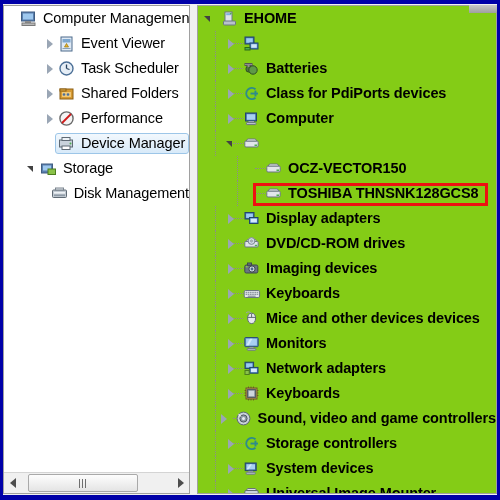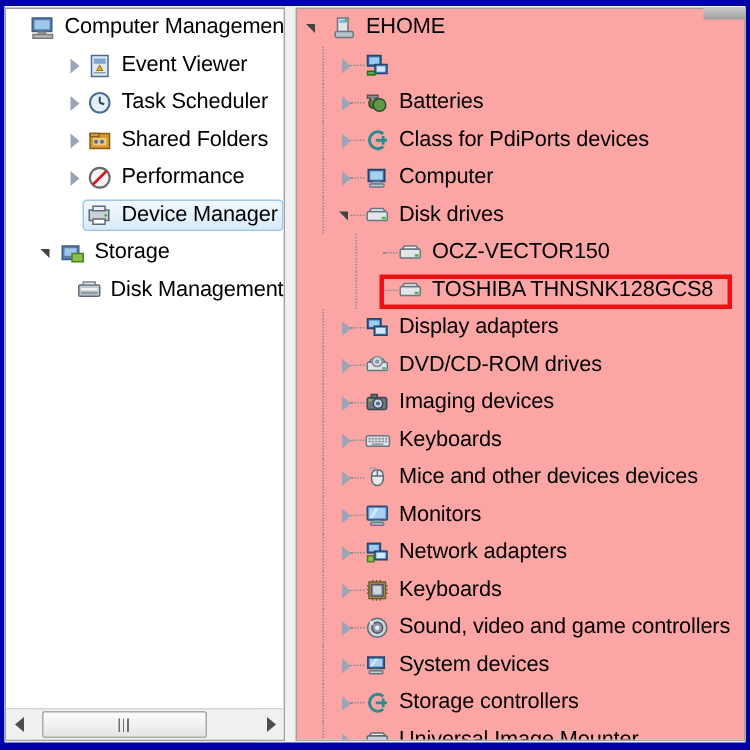--- a/index.html
+++ b/index.html
@@ -52,21 +52,22 @@
   }
   #right-pane {
     left: 194px; top: 1px;
     width: 300px; height: 489px;
   }
   #right-tree-viewport {
     position: absolute;
     left: 0; top: 0;
     right: 0; bottom: 0;
     overflow: hidden;
-    background: #fca5a5;
+    background: #84cc16;
+    font-weight: bold;
   }
 
   
   #pane-splitter {
     position: absolute;
     left: 187px; top: 1px;
     width: 7px; height: 489px;
     background: #f0f0f0;
   }
 
@@ -434,21 +435,20 @@
             <span class="tree-indent" style="width: 25px;"></span>
             <span class="twisty expanded"></span>
             <span class="tree-indent" style="width: 4px;"></span>
             <span class="icon">
               <svg width="18" height="18" viewBox="0 0 18 18">
                 <rect x="1.8" y="6" width="13.4" height="6" rx="1.2" fill="#e2e6ea" stroke="#6b7681"></rect>
                 <path d="M3.2 6 L4.6 4 L12.4 4 L13.8 6 Z" fill="#f2f4f6" stroke="#6b7681"></path>
                 <rect x="11.5" y="9.5" width="2.6" height="1.6" fill="#4caf50"></rect>
               </svg>
             </span>
-            <span class="label">Disk drives</span>
             <span class="hdot" style="left: 35px; top: 12px; width: 10px;"></span>
             <span class="dots" style="left: 17px; top: 0px; height: 25px;"></span>
           </div>
           <div class="tree-row">
             <span class="tree-indent" style="width: 47px;"></span>
             <span class="twisty none"></span>
             <span class="tree-indent" style="width: 4px;"></span>
             <span class="icon">
               <svg width="18" height="18" viewBox="0 0 18 18">
                 <rect x="1.8" y="6" width="13.4" height="6" rx="1.2" fill="#e2e6ea" stroke="#6b7681"></rect>
@@ -647,53 +647,53 @@
             <span class="label">Sound, video and game controllers</span>
             <span class="hdot" style="left: 35px; top: 12px; width: 10px;"></span>
             <span class="dots" style="left: 17px; top: 0px; height: 25px;"></span>
           </div>
           <div class="tree-row">
             <span class="tree-indent" style="width: 25px;"></span>
             <span class="twisty collapsed"></span>
             <span class="tree-indent" style="width: 4px;"></span>
             <span class="icon">
               <svg width="18" height="18" viewBox="0 0 18 18">
+                <path d="M9 1.8 L15 5.2 L15 7 L11 4.8 L11 12.2 L15 10 L15 11.8 L9 15.2 L3 11.8 L3 10 L9 13.3 L9 3.6 Z" fill="#2f7f7f" opacity="0"></path>
+                <path d="M12.5 4.2 A5.6 5.6 0 1 0 12.5 12.8" fill="none" stroke="#2e8b8b" stroke-width="2"></path>
+                <rect x="7.5" y="7.6" width="7.5" height="1.9" fill="#2e8b8b"></rect>
+                <rect x="11.5" y="5.6" width="1.9" height="5.9" fill="#2e8b8b"></rect>
+              </svg>
+            </span>
+            <span class="label">Storage controllers</span>
+            <span class="hdot" style="left: 35px; top: 12px; width: 10px;"></span>
+            <span class="dots" style="left: 17px; top: 0px; height: 25px;"></span>
+          </div>
+          <div class="tree-row">
+            <span class="tree-indent" style="width: 25px;"></span>
+            <span class="twisty collapsed"></span>
+            <span class="tree-indent" style="width: 4px;"></span>
+            <span class="icon">
+              <svg width="18" height="18" viewBox="0 0 18 18">
                 <rect x="2.2" y="3" width="11" height="7.6" fill="#3f6ea3" stroke="#24456b"></rect>
                 <rect x="3.4" y="4.2" width="8.6" height="5.2" fill="#a8d0f2"></rect>
                 <path d="M3.4 9.4 L7 4.2 L9 4.2 L5.4 9.4 Z" fill="#d9edfc" opacity="0.85"></path>
                 <rect x="5.4" y="10.8" width="4.6" height="1.5" fill="#9aa4ae"></rect>
                 <rect x="3.2" y="12.2" width="9" height="2" rx="0.6" fill="#c3ccd5" stroke="#6b7681"></rect>
               </svg>
             </span>
             <span class="label">System devices</span>
             <span class="hdot" style="left: 35px; top: 12px; width: 10px;"></span>
             <span class="dots" style="left: 17px; top: 0px; height: 25px;"></span>
           </div>
           <div class="tree-row">
             <span class="tree-indent" style="width: 25px;"></span>
             <span class="twisty collapsed"></span>
             <span class="tree-indent" style="width: 4px;"></span>
             <span class="icon">
               <svg width="18" height="18" viewBox="0 0 18 18">
-                <path d="M9 1.8 L15 5.2 L15 7 L11 4.8 L11 12.2 L15 10 L15 11.8 L9 15.2 L3 11.8 L3 10 L9 13.3 L9 3.6 Z" fill="#2f7f7f" opacity="0"></path>
-                <path d="M12.5 4.2 A5.6 5.6 0 1 0 12.5 12.8" fill="none" stroke="#2e8b8b" stroke-width="2"></path>
-                <rect x="7.5" y="7.6" width="7.5" height="1.9" fill="#2e8b8b"></rect>
-                <rect x="11.5" y="5.6" width="1.9" height="5.9" fill="#2e8b8b"></rect>
-              </svg>
-            </span>
-            <span class="label">Storage controllers</span>
-            <span class="hdot" style="left: 35px; top: 12px; width: 10px;"></span>
-            <span class="dots" style="left: 17px; top: 0px; height: 25px;"></span>
-          </div>
-          <div class="tree-row">
-            <span class="tree-indent" style="width: 25px;"></span>
-            <span class="twisty collapsed"></span>
-            <span class="tree-indent" style="width: 4px;"></span>
-            <span class="icon">
-              <svg width="18" height="18" viewBox="0 0 18 18">
                 <rect x="1.8" y="5.5" width="13.4" height="6" rx="1.2" fill="#c8d2dc" stroke="#5f6a74"></rect>
                 <path d="M3.2 5.5 L4.6 3.6 L12.4 3.6 L13.8 5.5 Z" fill="#e6ebf0" stroke="#5f6a74"></path>
                 <rect x="10.8" y="9.4" width="4.4" height="4.4" fill="#8ac249" stroke="#4d7d1f"></rect>
                 <rect x="12.4" y="10.2" width="1.2" height="2.8" fill="#ffffff"></rect>
               </svg>
             </span>
             <span class="label">Universal Image Mounter</span>
             <span class="dots" style="left: 17px; top: 0px; height: 25px;"></span>
           </div>
         </div>

